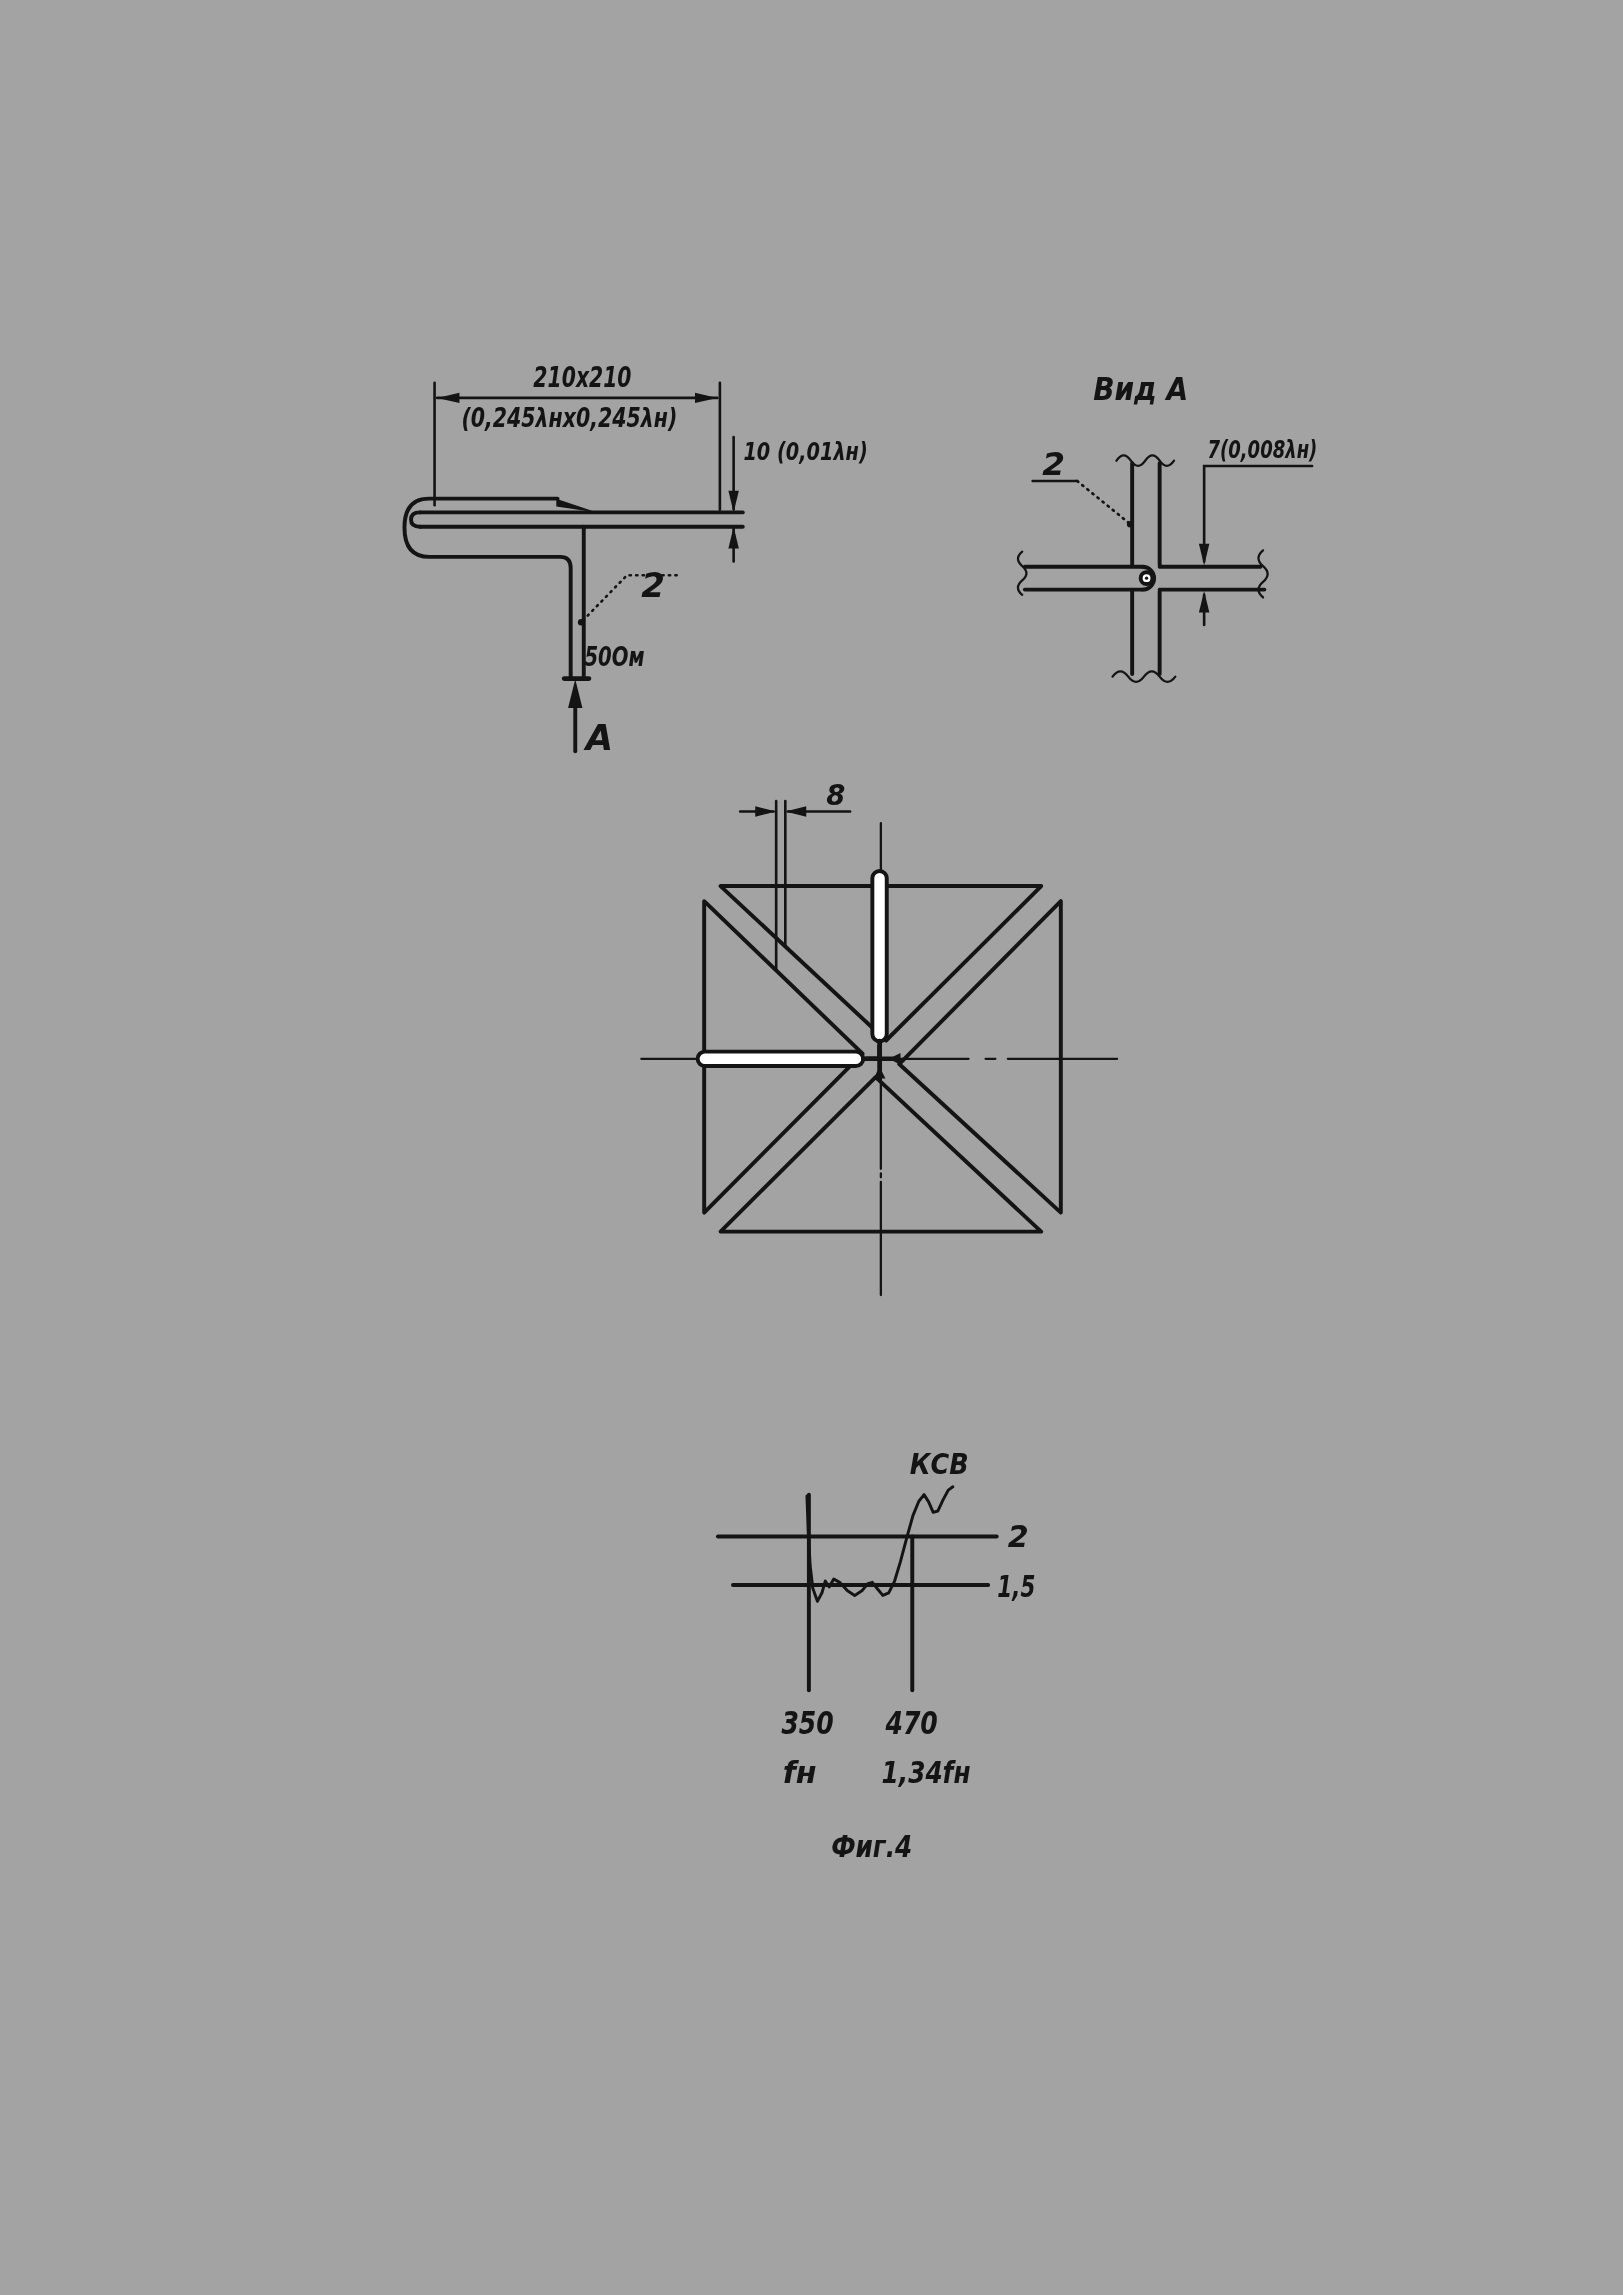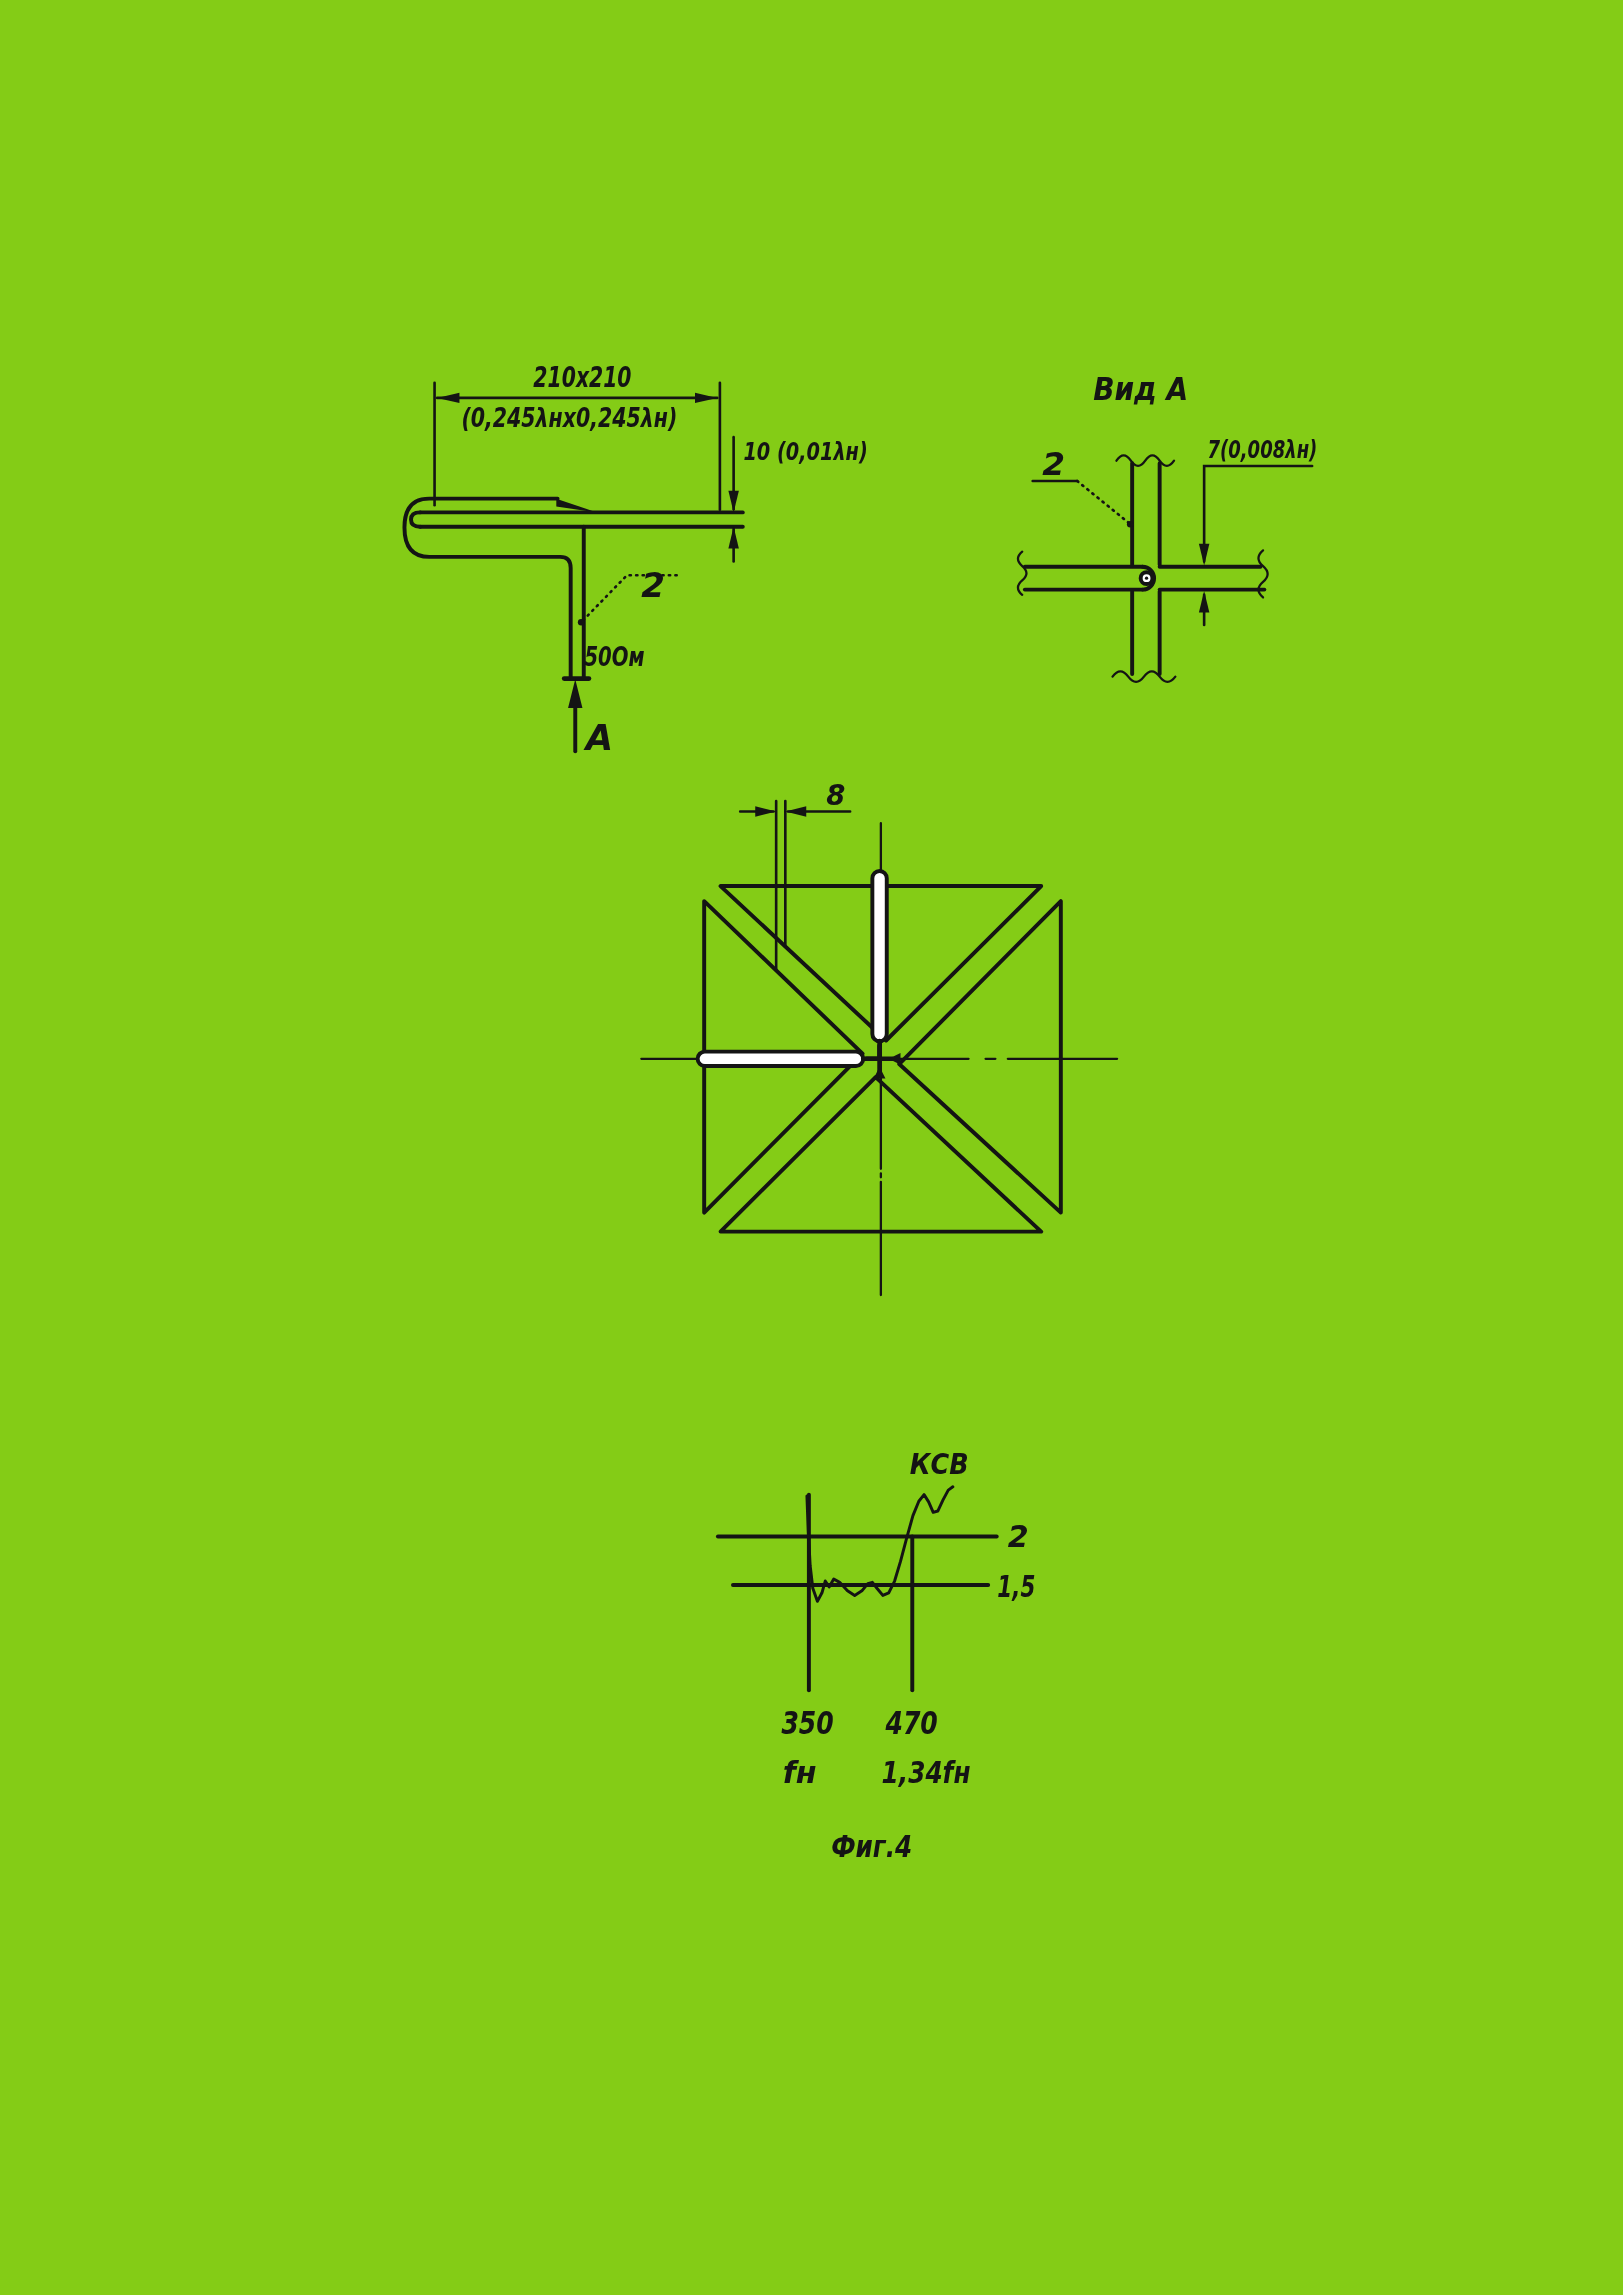--- a/index.html
+++ b/index.html
@@ -1,16 +1,16 @@
 <!DOCTYPE html>
 <html style="font-size:10.5px"><head>
 <meta charset="utf-8">
 <style>
   html,body{margin:0;padding:0;background:#e8e8e4;}
-  .page{width:1623px;height:2295px;background:#84cc16;position:relative;margin:0 auto;text-decoration:underline;}
+  .page{width:1623px;height:2295px;background:#a3a3a3;position:relative;margin:0 auto;text-decoration:underline;}
   svg{display:block;}
   .t{font-family:"DejaVu Sans","Liberation Sans",sans-serif;font-style:italic;font-weight:bold;fill:#141414;}
   .ln{stroke:#141414;stroke-width:6;fill:none;stroke-linecap:round;stroke-linejoin:round;}
   .lw{stroke:#141414;stroke-width:7;fill:none;stroke-linecap:round;}
   .thin{stroke:#141414;stroke-width:3.5;fill:none;stroke-linecap:round;}
   .dim{stroke:#141414;stroke-width:4;fill:none;stroke-linecap:round;}
   .dot{stroke:#141414;stroke-width:4;fill:none;stroke-linecap:round;stroke-dasharray:2 8;}
   .fl{fill:#141414;stroke:none;}
   .wh{fill:#ffffff;stroke:#141414;stroke-width:6;}
   .crv{stroke:#141414;stroke-width:4.5;fill:none;stroke-linecap:round;stroke-linejoin:round;}

